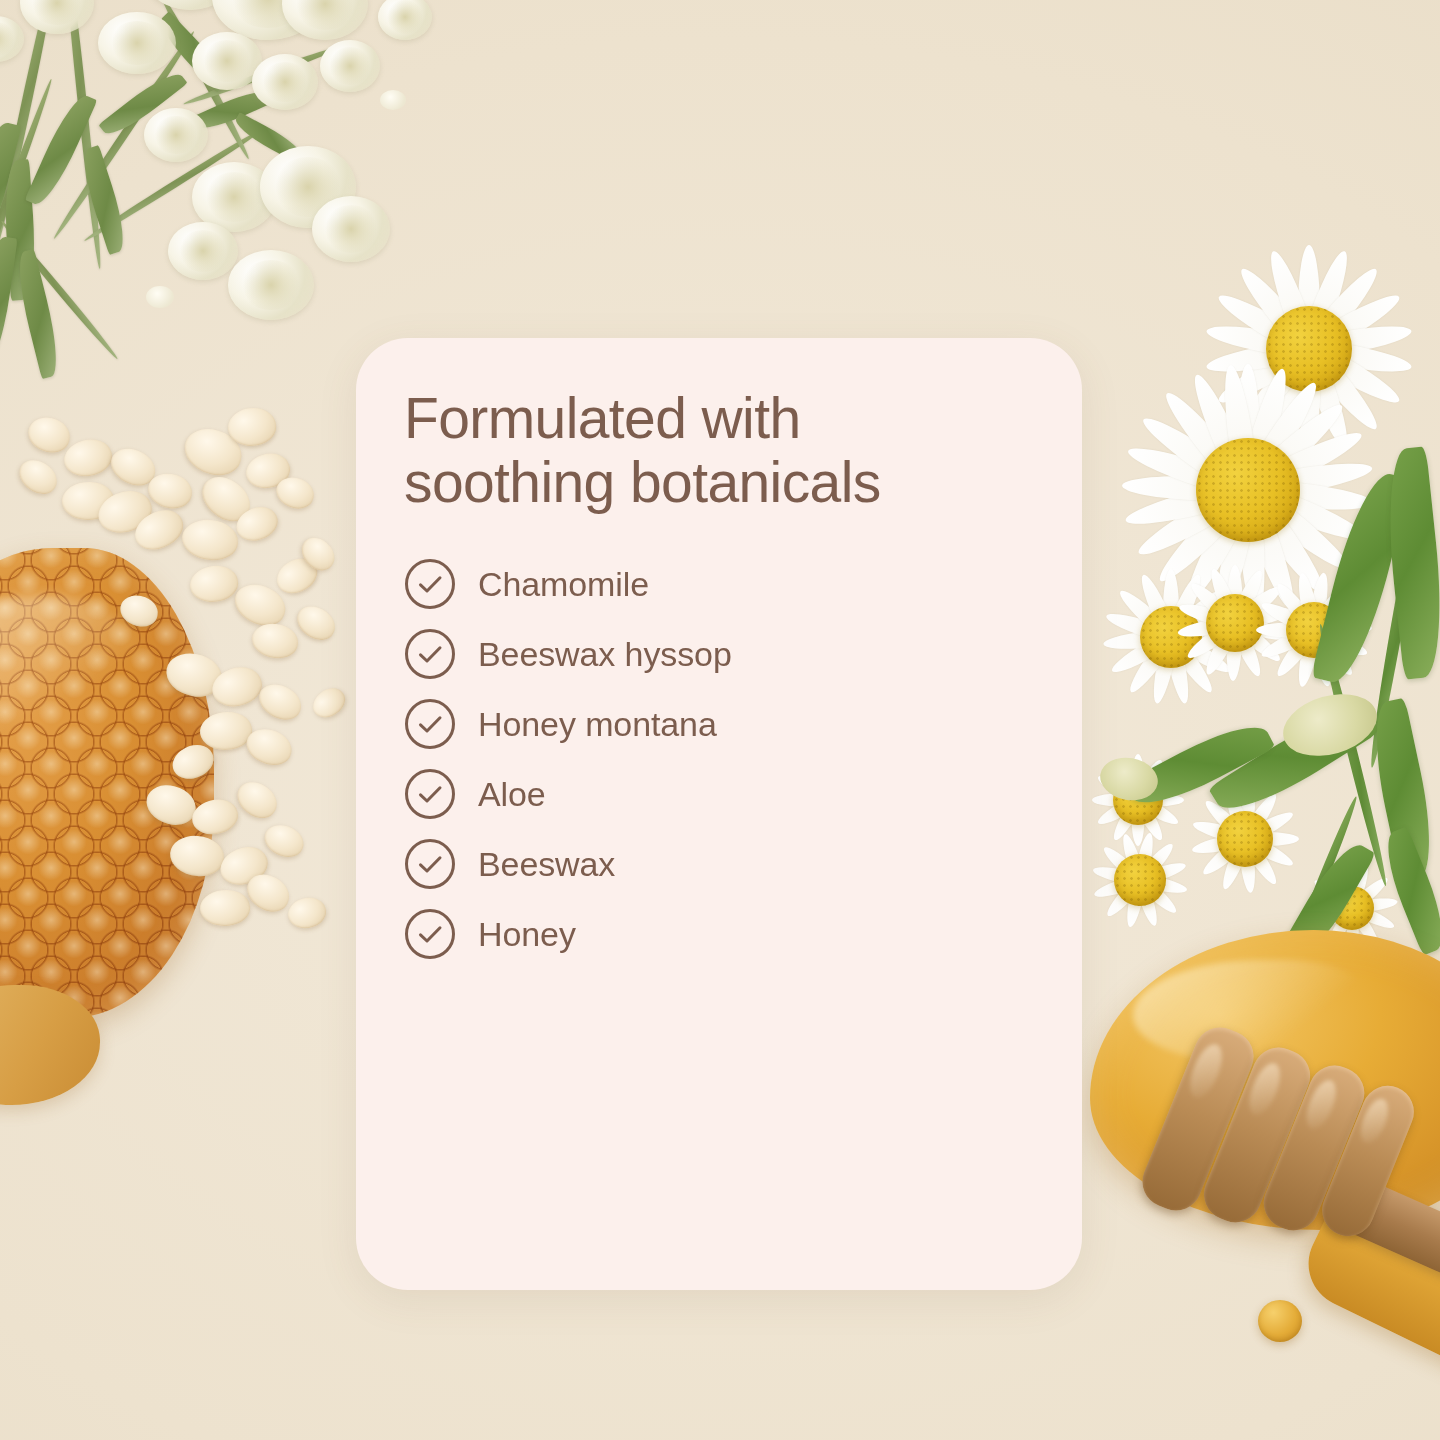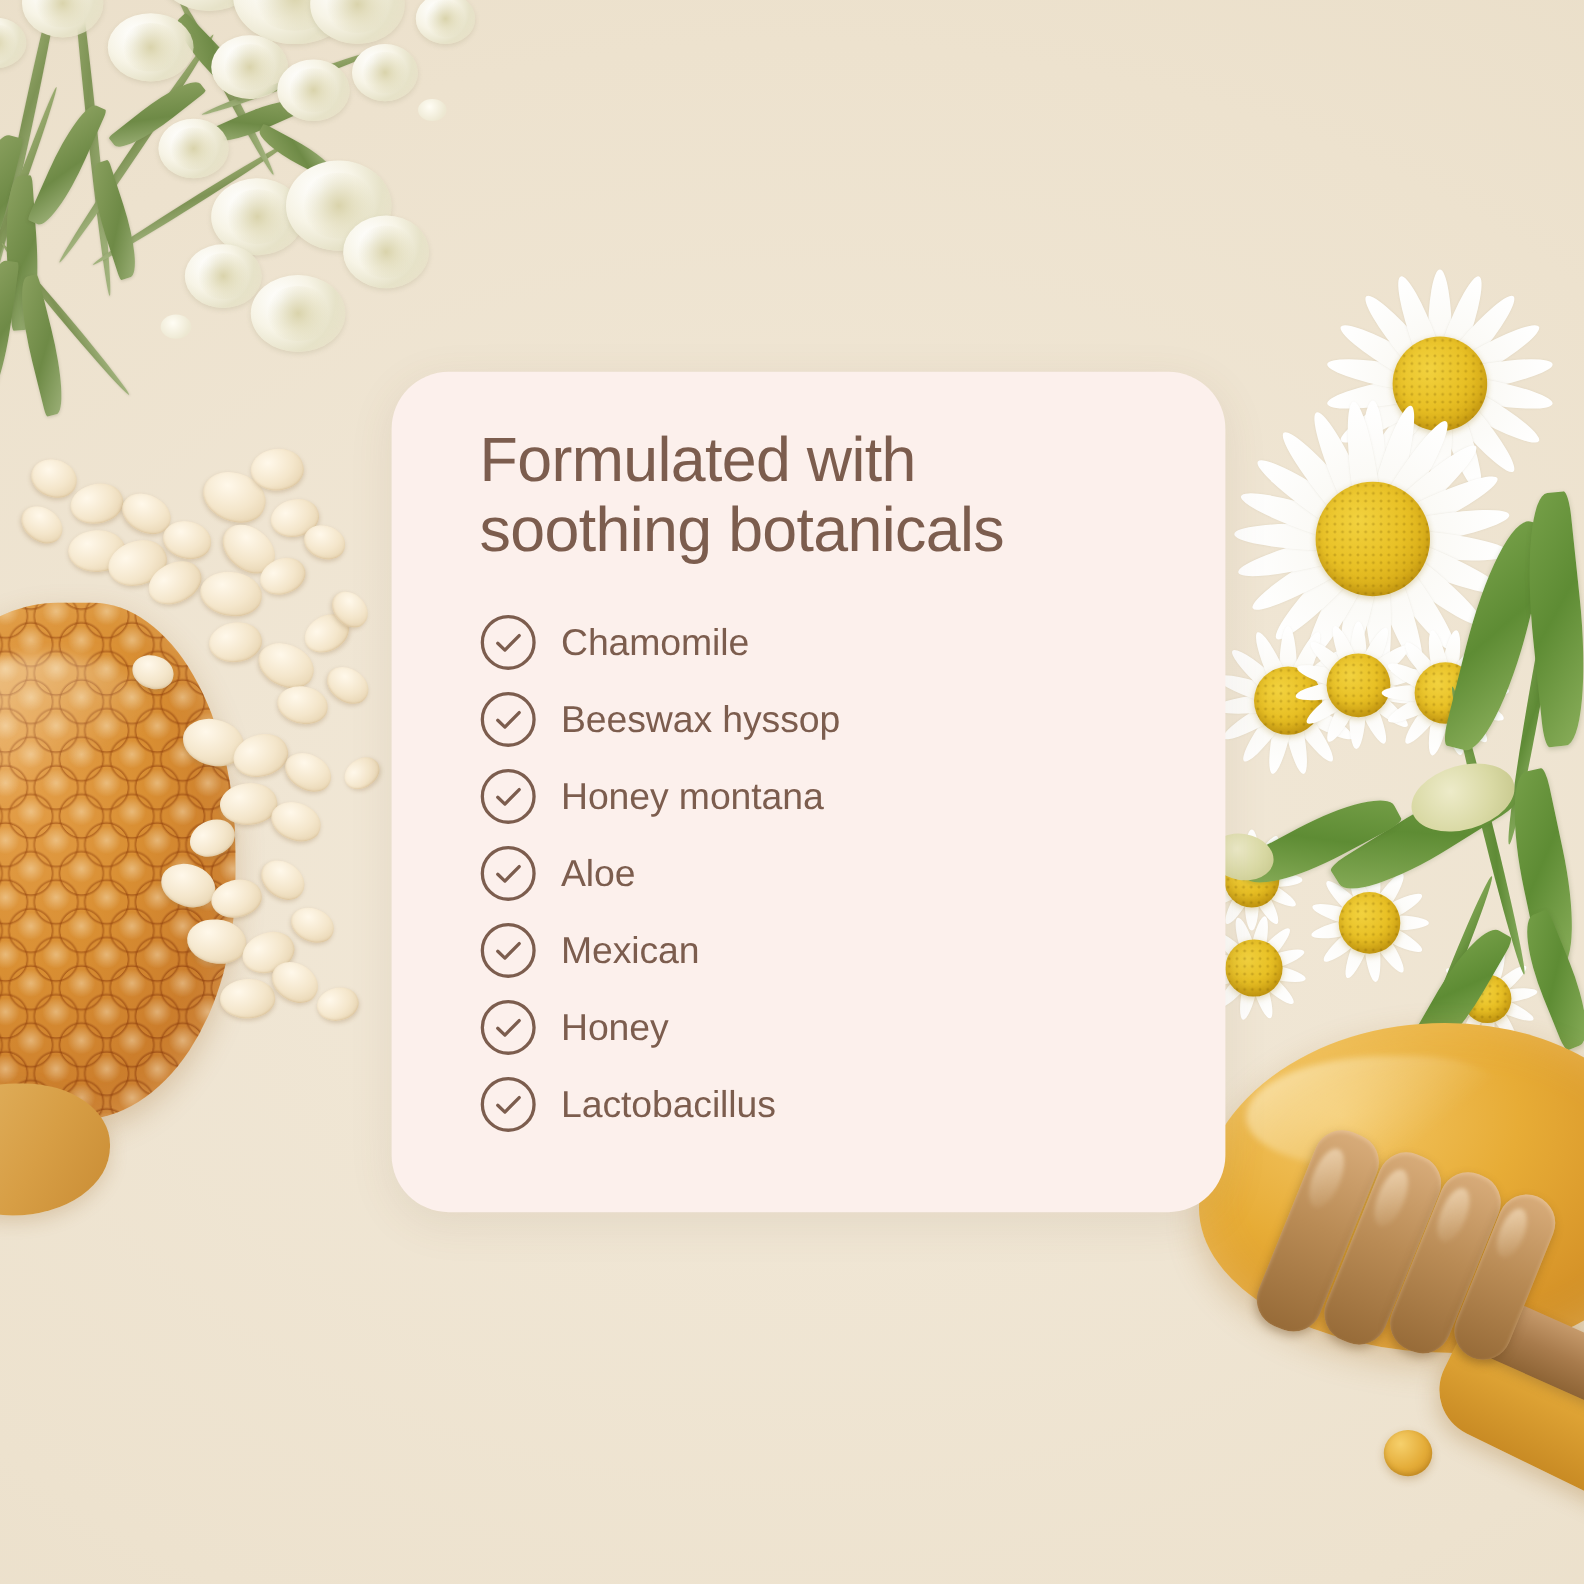--- a/index.html
+++ b/index.html
@@ -164,25 +164,24 @@
     filter:blur(2px);
   }
   .droplet{
     position:absolute;left:1258px;top:1300px;width:44px;height:42px;
     border-radius:50%;
     background:radial-gradient(circle at 35% 30%, #F6D06C 0%, #E4AC38 55%, #C98A20 100%);
     box-shadow:0 3px 8px rgba(150,100,25,.3), inset 0 -2px 5px rgba(130,85,10,.3);
   }
   
   .card{
-    position:absolute;left:356px;top:338px;width:726px;height:764px;
+    position:absolute;left:356px;top:338px;width:726px;height:952px;
     background:#FCF0EC;
     border-radius:52px;
     box-shadow:0 10px 40px rgba(120,90,60,.10);
-    padding-left:32px;
   }
   .card-inner{padding:48px 56px 0 48px;}
   .title{
     margin:0;
     color:#7C5D4E;
     font-size:57px;
     line-height:1.13;
     font-weight:400;
     letter-spacing:-0.6px;
     white-space:pre-line;
@@ -551,36 +550,29 @@
             <path d="M16.5 26.8 L23 33 L36 19.8" fill="none" stroke="#7C5D4E" stroke-width="3" stroke-linecap="round" stroke-linejoin="round"></path>
           </svg>
           <span class="label">Aloe</span>
         </li>
 
         <li class="item">
           <svg class="check" viewBox="0 0 52 52">
             <circle cx="26" cy="26" r="23.5" fill="none" stroke="#7C5D4E" stroke-width="3"></circle>
             <path d="M16.5 26.8 L23 33 L36 19.8" fill="none" stroke="#7C5D4E" stroke-width="3" stroke-linecap="round" stroke-linejoin="round"></path>
           </svg>
-          <span class="label">Mexican</span>
+          <span class="label">Beeswax</span>
         </li>
 
         <li class="item">
           <svg class="check" viewBox="0 0 52 52">
             <circle cx="26" cy="26" r="23.5" fill="none" stroke="#7C5D4E" stroke-width="3"></circle>
             <path d="M16.5 26.8 L23 33 L36 19.8" fill="none" stroke="#7C5D4E" stroke-width="3" stroke-linecap="round" stroke-linejoin="round"></path>
           </svg>
           <span class="label">Honey</span>
         </li>
 
-        <li class="item">
-          <svg class="check" viewBox="0 0 52 52">
-            <circle cx="26" cy="26" r="23.5" fill="none" stroke="#7C5D4E" stroke-width="3"></circle>
-            <path d="M16.5 26.8 L23 33 L36 19.8" fill="none" stroke="#7C5D4E" stroke-width="3" stroke-linecap="round" stroke-linejoin="round"></path>
-          </svg>
-          <span class="label">Lactobacillus</span>
-        </li>
 
       </ul>
     </div>
   </div>
 
 </div>
 
 </body></html>

